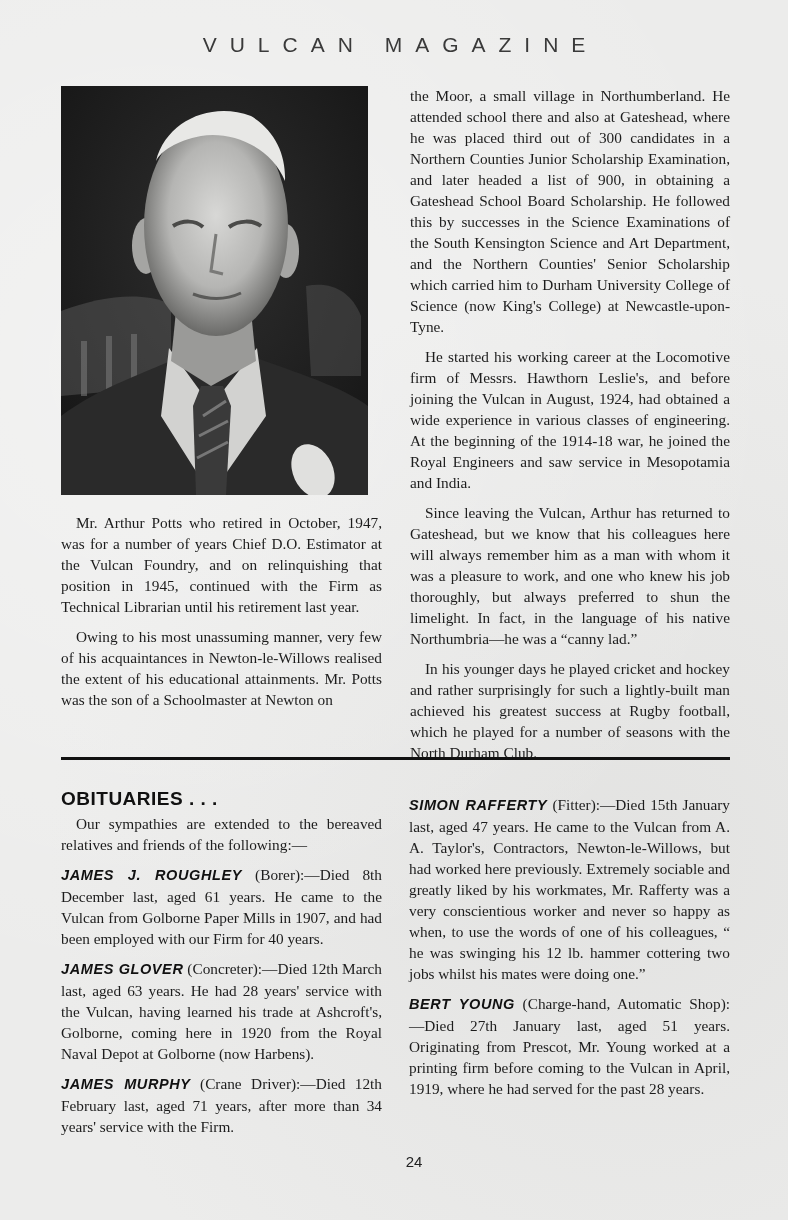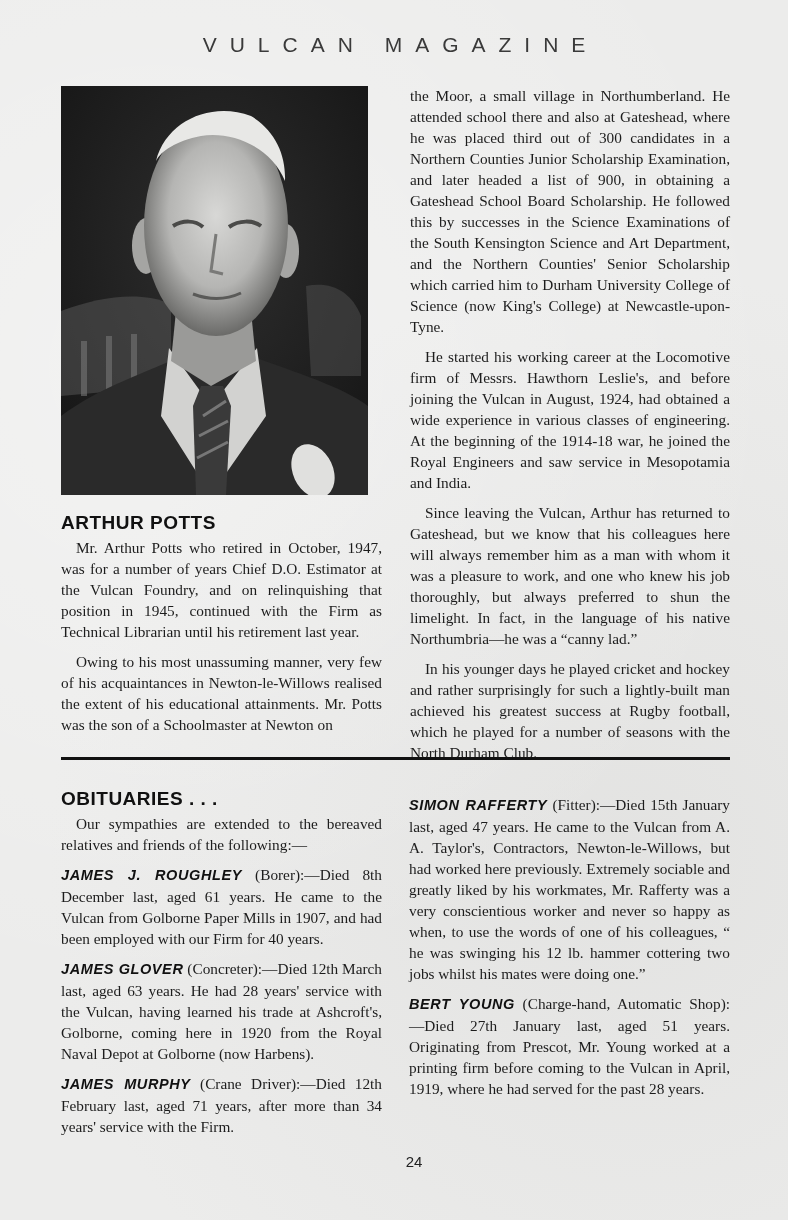--- a/index.html
+++ b/index.html
@@ -109,21 +109,20 @@
       <path d="M112 140 C122 134 134 134 142 141" stroke="#4a4a48" stroke-width="4" fill="none"></path>
       <path d="M168 141 C178 134 192 134 200 140" stroke="#4a4a48" stroke-width="4" fill="none"></path>
 
       <path d="M155 148 L150 185 L162 188" stroke="#7a7a78" stroke-width="3" fill="none"></path>
 
       <path d="M132 208 C148 214 165 214 180 207" stroke="#5a5a58" stroke-width="3" fill="none"></path>
     </svg>
   </div>
 
   <div class="col" id="potts-left">
-    <div class="heading">ARTHUR POTTS</div>
     <p>Mr. Arthur Potts who retired in October, 1947, was for a number of years Chief D.O. Estimator at the Vulcan Foundry, and on relinquishing that position in 1945, continued with the Firm as Technical Librarian until his retirement last year.</p>
     <p>Owing to his most unassuming manner, very few of his acquaintances in Newton-le-Willows realised the extent of his educational attainments. Mr. Potts was the son of a Schoolmaster at Newton on</p>
   </div>
 
   <div class="col" id="potts-right">
     <p class="noindent">the Moor, a small village in Northumberland. He attended school there and also at Gateshead, where he was placed third out of 300 candidates in a Northern Counties Junior Scholarship Examination, and later headed a list of 900, in obtaining a Gateshead School Board Scholarship. He followed this by successes in the Science Examinations of the South Kensington Science and Art Department, and the Northern Counties' Senior Scholarship which carried him to Durham University College of Science (now King's College) at Newcastle-upon-Tyne.</p>
     <p>He started his working career at the Locomotive firm of Messrs. Hawthorn Leslie's, and before joining the Vulcan in August, 1924, had obtained a wide experience in various classes of engineering. At the beginning of the 1914-18 war, he joined the Royal Engineers and saw service in Mesopotamia and India.</p>
     <p>Since leaving the Vulcan, Arthur has returned to Gateshead, but we know that his colleagues here will always remember him as a man with whom it was a pleasure to work, and one who knew his job thoroughly, but always preferred to shun the limelight. In fact, in the language of his native Northumbria—he was a “canny lad.”</p>
     <p>In his younger days he played cricket and hockey and rather surprisingly for such a lightly-built man achieved his greatest success at Rugby football, which he played for a number of seasons with the North Durham Club.</p>
   </div>

